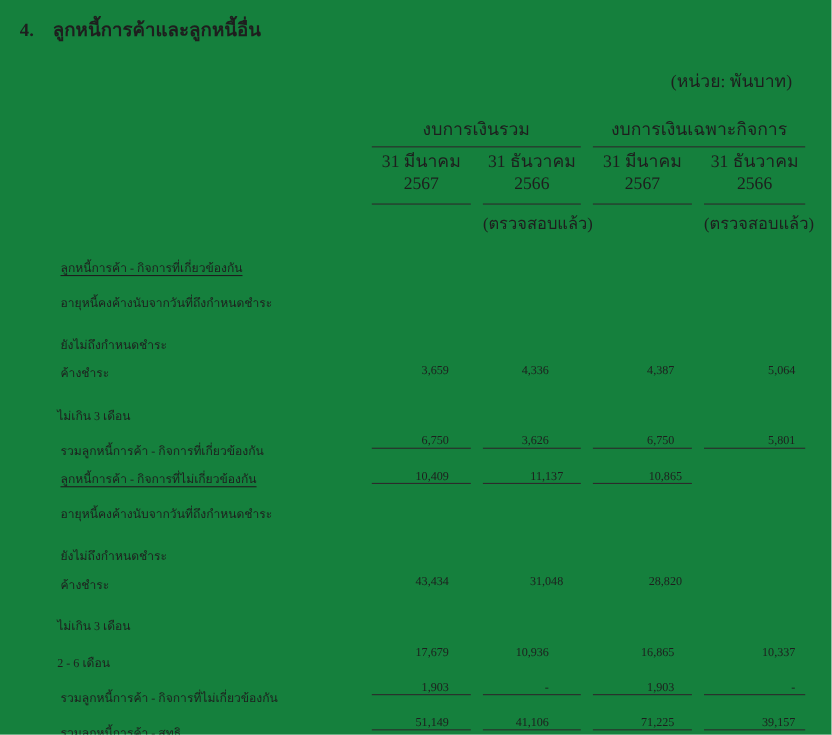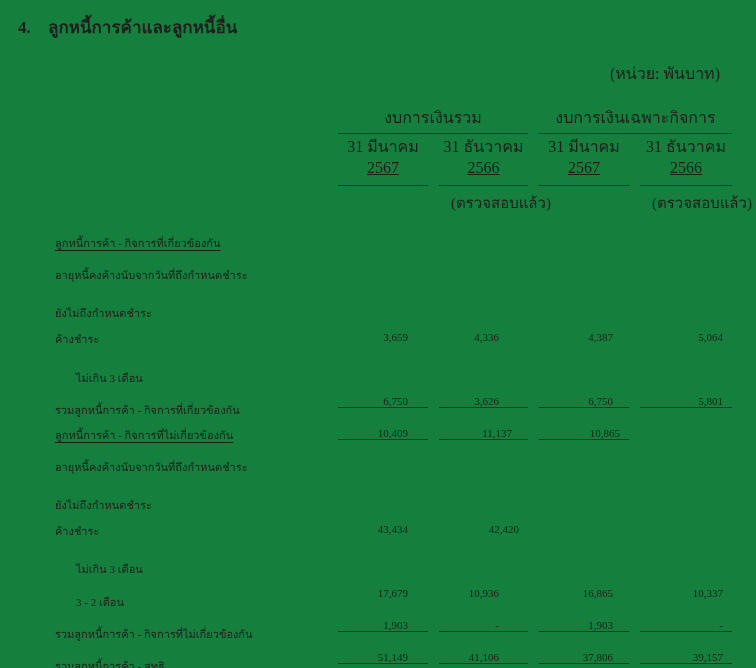--- a/index.html
+++ b/index.html
@@ -52,41 +52,41 @@
     font-size: 16px;
     padding-bottom: 3px;
     border-bottom: 1.5px solid #2b2b2b;
   }
   .g1 { grid-column: 2 / 4; }
   .g2 { grid-column: 4 / 6; margin-top: 17px; }
 
   .date-row { height: 30px; align-items: end; }
   .date-row .date { text-align: center; font-size: 16px; padding-bottom: 1px; margin-top: 12px; }
 
-  .year-row { height: 34px; align-items: stretch; text-decoration: underline; }
+  .year-row { height: 34px; align-items: stretch; }
   .year-row .year {
     text-align: center;
     font-size: 16px;
     display: flex;
     align-items: flex-end;
     justify-content: center;
     padding-bottom: 8px;
     border-bottom: 1.5px solid #2b2b2b;
   }
 
   .audited-row { height: 33px; align-items: center; }
-  .audited-row .audited { text-align: right; font-size: 15px; margin-left: 12px; }
+  .audited-row .audited { text-align: right; font-size: 15px; }
 
   .body-row { height: 32px; align-items: stretch; font-size: 11px; }
   .body-row .label {
     padding-left: 55px;
     display: flex;
     align-items: center;
   }
-  .body-row .label.indent { padding-left: 76px; }
+  .body-row .label.indent { padding-left: 52px; }
   .body-row .label.section {
     text-decoration: underline;
     text-underline-offset: 3px;
   }
   .body-row .num {
     text-align: right;
     display: flex;
     align-items: center;
     justify-content: flex-end;
     margin-top: 48px;
@@ -194,48 +194,49 @@
         <div class="row body-row">
           <div class="cell label plain">อายุหนี้คงค้างนับจากวันที่ถึงกำหนดชำระ</div>
           <div class="cell num c0"></div>
           <div class="cell num c1"></div>
           <div class="cell num c2"></div>
           <div class="cell num c3"></div>
         </div>
         <div class="row body-row">
           <div class="cell label plain">ยังไม่ถึงกำหนดชำระ</div>
           <div class="cell num c0">43,434</div>
-          <div class="cell num c3">42,420</div>
+          <div class="cell num c2">31,048</div>
+          <div class="cell num c3">28,820</div>
         </div>
         <div class="row body-row">
           <div class="cell label plain">ค้างชำระ</div>
           <div class="cell num c0"></div>
           <div class="cell num c1"></div>
           <div class="cell num c2"></div>
           <div class="cell num c3"></div>
         </div>
         <div class="row body-row">
           <div class="cell label indent">ไม่เกิน 3 เดือน</div>
           <div class="cell num c0">17,679</div>
           <div class="cell num c1">10,936</div>
           <div class="cell num c2">16,865</div>
           <div class="cell num c3">10,337</div>
         </div>
         <div class="row body-row rule-below">
-          <div class="cell label indent">3 - 2 เดือน</div>
+          <div class="cell label indent">2 - 6 เดือน</div>
           <div class="cell num c0">1,903</div>
           <div class="cell num c1">-</div>
           <div class="cell num c2">1,903</div>
           <div class="cell num c3">-</div>
         </div>
         <div class="row body-row rule-below">
           <div class="cell label plain">รวมลูกหนี้การค้า - กิจการที่ไม่เกี่ยวข้องกัน</div>
           <div class="cell num c0">51,149</div>
           <div class="cell num c1">41,106</div>
-          <div class="cell num c2">37,806</div>
+          <div class="cell num c2">71,225</div>
           <div class="cell num c3">39,157</div>
         </div>
         <div class="row body-row rule-below">
           <div class="cell label plain">รวมลูกหนี้การค้า - สุทธิ</div>
           <div class="cell num c0">61,558</div>
           <div class="cell num c1">49,068</div>
           <div class="cell num c2">60,953</div>
           <div class="cell num c3">50,022</div>
         </div>
       </div>

